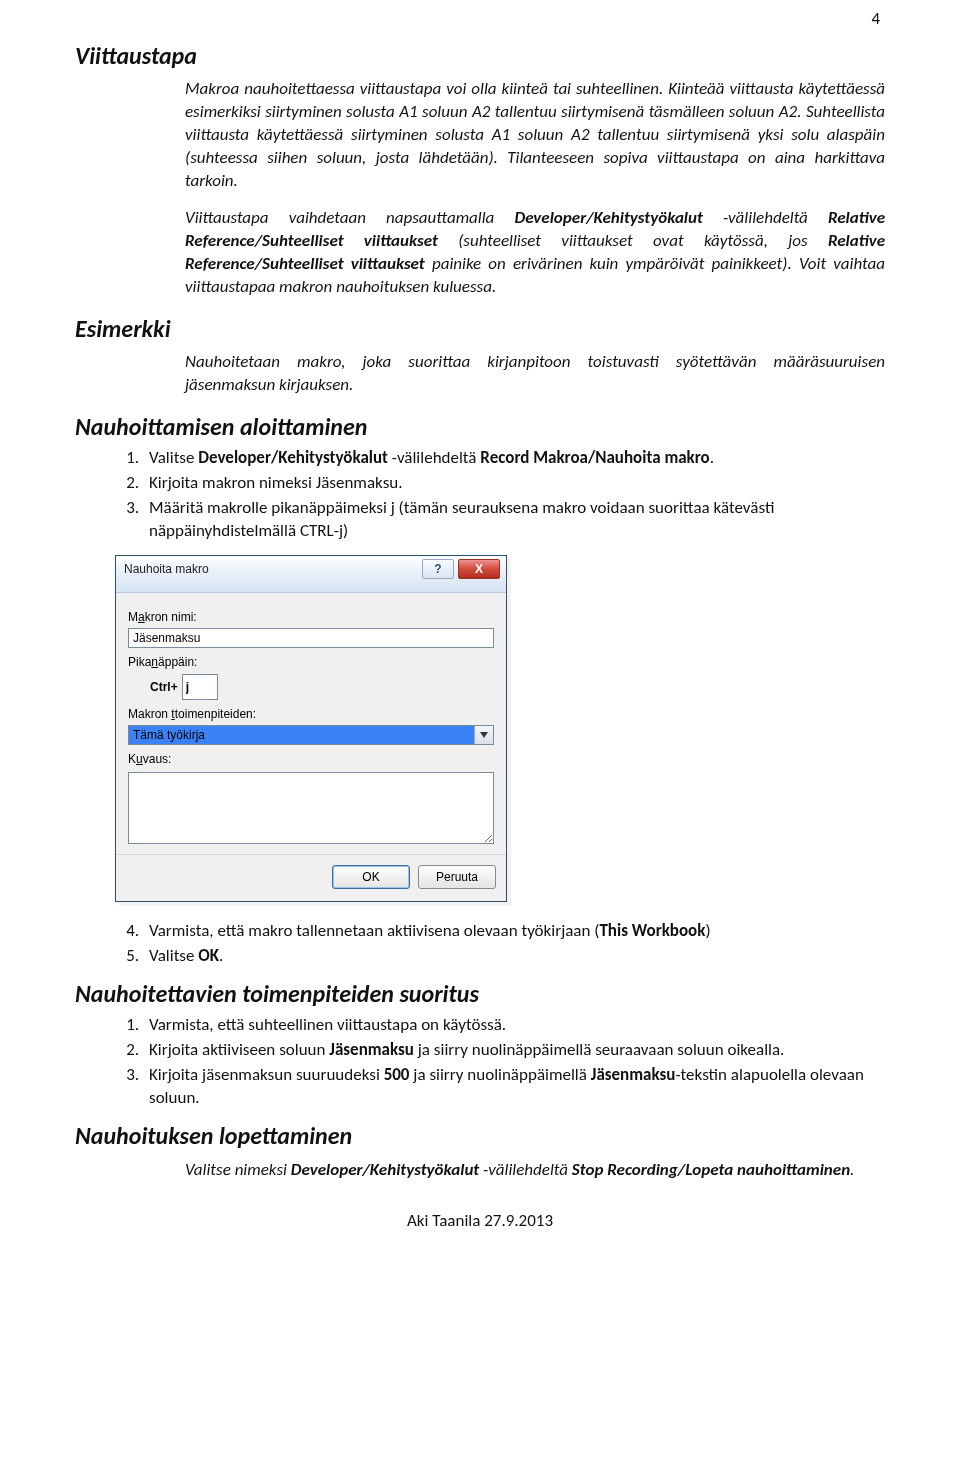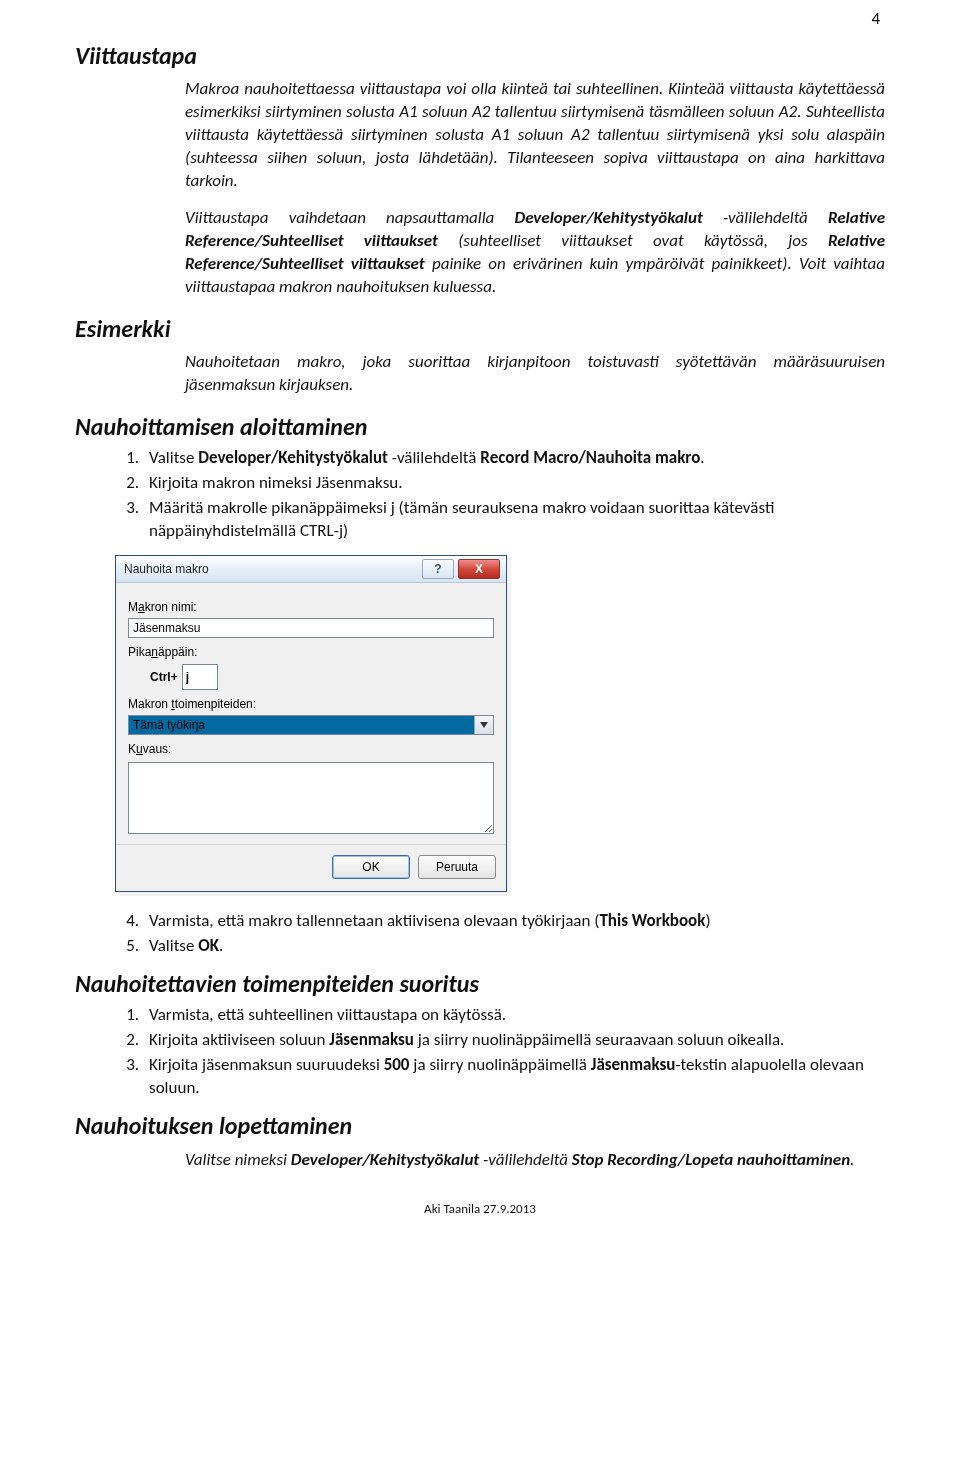--- a/index.html
+++ b/index.html
@@ -60,21 +60,21 @@
     border: 1px solid #2b4f6e;
     background: #f0f0f0;
     box-shadow: 4px 4px 0 rgba(0,0,0,0.05);
   }
   .titlebar {
     display: flex;
     align-items: center;
     height: 26px;
     background: linear-gradient(to bottom, #ffffff 0%, #eaf1f9 40%, #d6e4f3 100%);
     border-bottom: 1px solid #b9c8d9;
-    padding: 0 6px 0 8px;
+    padding: 0 6px 10px 8px;
   }
   .titlebar .title {
     flex: 1;
     color: #222;
   }
   .tbtn {
     width: 30px;
     height: 18px;
     margin-left: 4px;
     border: 1px solid #9aa9bd;
@@ -126,21 +126,21 @@
     font: inherit;
     text-align: left;
   }
   .combo {
     position: relative;
   }
   .combo-input {
     width: 100%;
     box-sizing: border-box;
     border: 1px solid #7a8a99;
-    background: #0369a1;
+    background: #3b82f6;
     height: 20px;
     padding: 2px 22px 2px 4px;
     font: inherit;
   }
   .combo-btn {
     position: absolute;
     right: 1px; top: 1px;
     width: 18px; height: 18px;
     background: linear-gradient(to bottom, #f3f6fa, #d8e0eb);
     border-left: 1px solid #9aa9bd;
@@ -173,21 +173,21 @@
     font: inherit;
     padding: 0 12px;
   }
   .winbtn.primary {
     border-color: #3b6ea5;
     box-shadow: 0 0 0 1px #9bc2ea inset;
   }
   .footer {
     text-align: center;
     margin-top: 28px;
-    font-size: 13px;
+    font-size: 17px;
   }
   .underline-acc { text-decoration: underline; }
 </style>
 </head>
 <body>
 
 <div class="page">
   <div class="pagenum">4</div>
 
   <div class="h-italic">Viittaustapa</div>
@@ -200,21 +200,21 @@
   </div>
 
   <div class="h-italic">Esimerkki</div>
   <div class="indent-block">
     <p>Nauhoitetaan makro, joka suorittaa kirjanpitoon toistuvasti syötettävän määräsuuruisen jäsenmaksun kirjauksen.</p>
   </div>
 
   <div class="h-italic">Nauhoittamisen aloittaminen</div>
   <ol class="numlist">
     <li>
-      <span>Valitse </span><b>Developer/Kehitystyökalut </b><span>-välilehdeltä </span><b>Record Macro/Nauhoita makro</b><span>.</span>
+      <span>Valitse </span><b>Developer/Kehitystyökalut </b><span>-välilehdeltä </span><b>Record Makroa/Nauhoita makro</b><span>.</span>
     </li>
     <li>Kirjoita makron nimeksi Jäsenmaksu.</li>
     <li>
       <span>Määritä makrolle pikanäppäimeksi j (tämän seurauksena makro voidaan suorittaa kätevästi näppäinyhdistelmällä </span><span class="small-caps">CTRL</span><span>-j)</span>
     </li>
   </ol>
 
   <div class="dialog">
     <div class="titlebar">
       <span class="title">Nauhoita makro</span>

